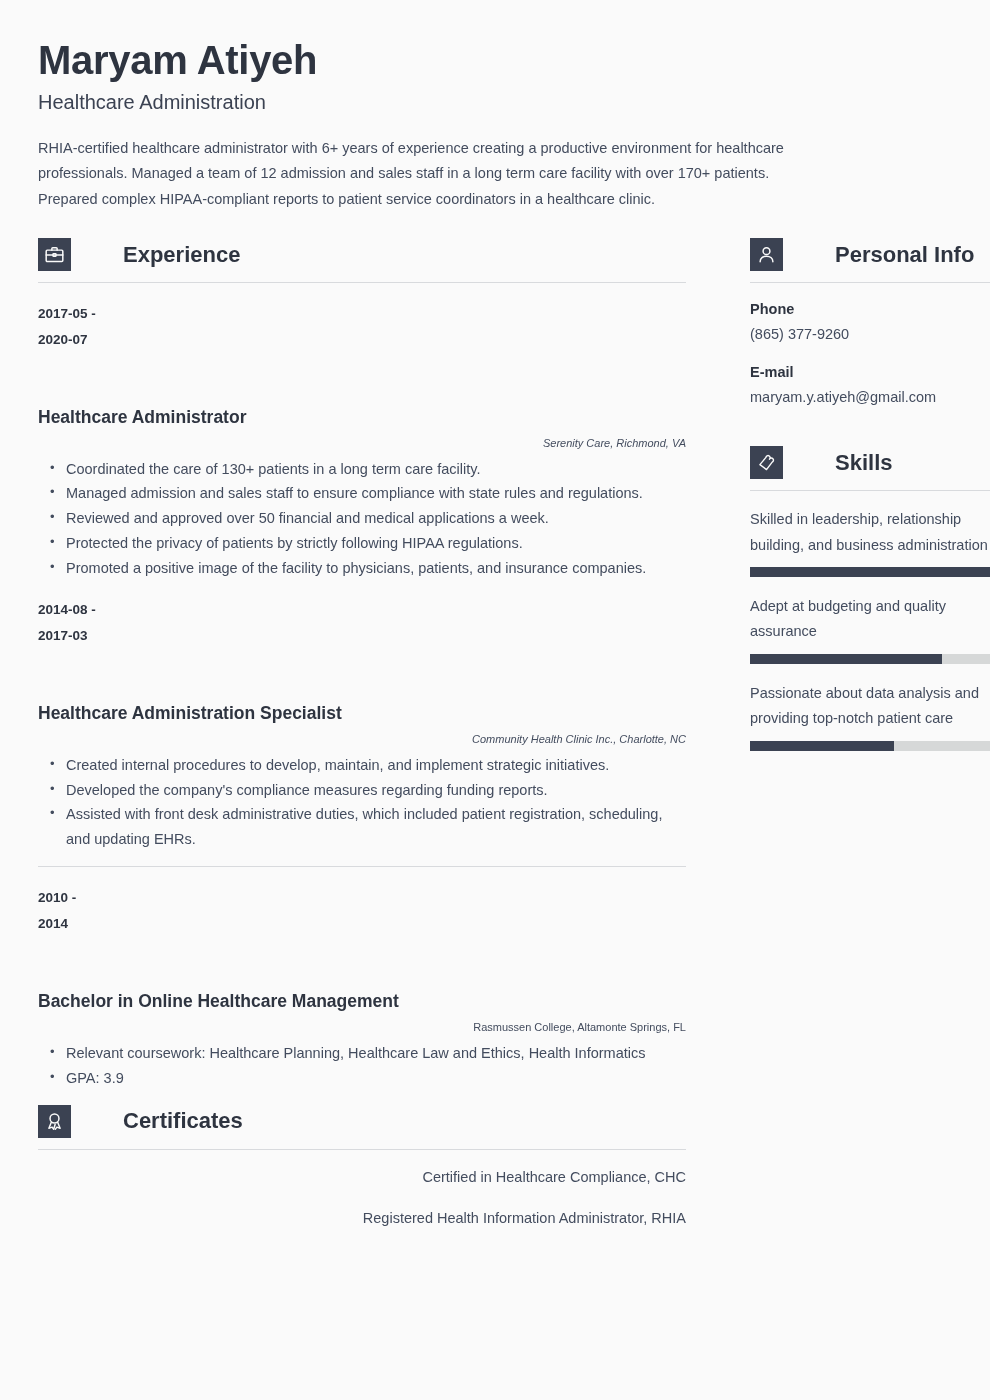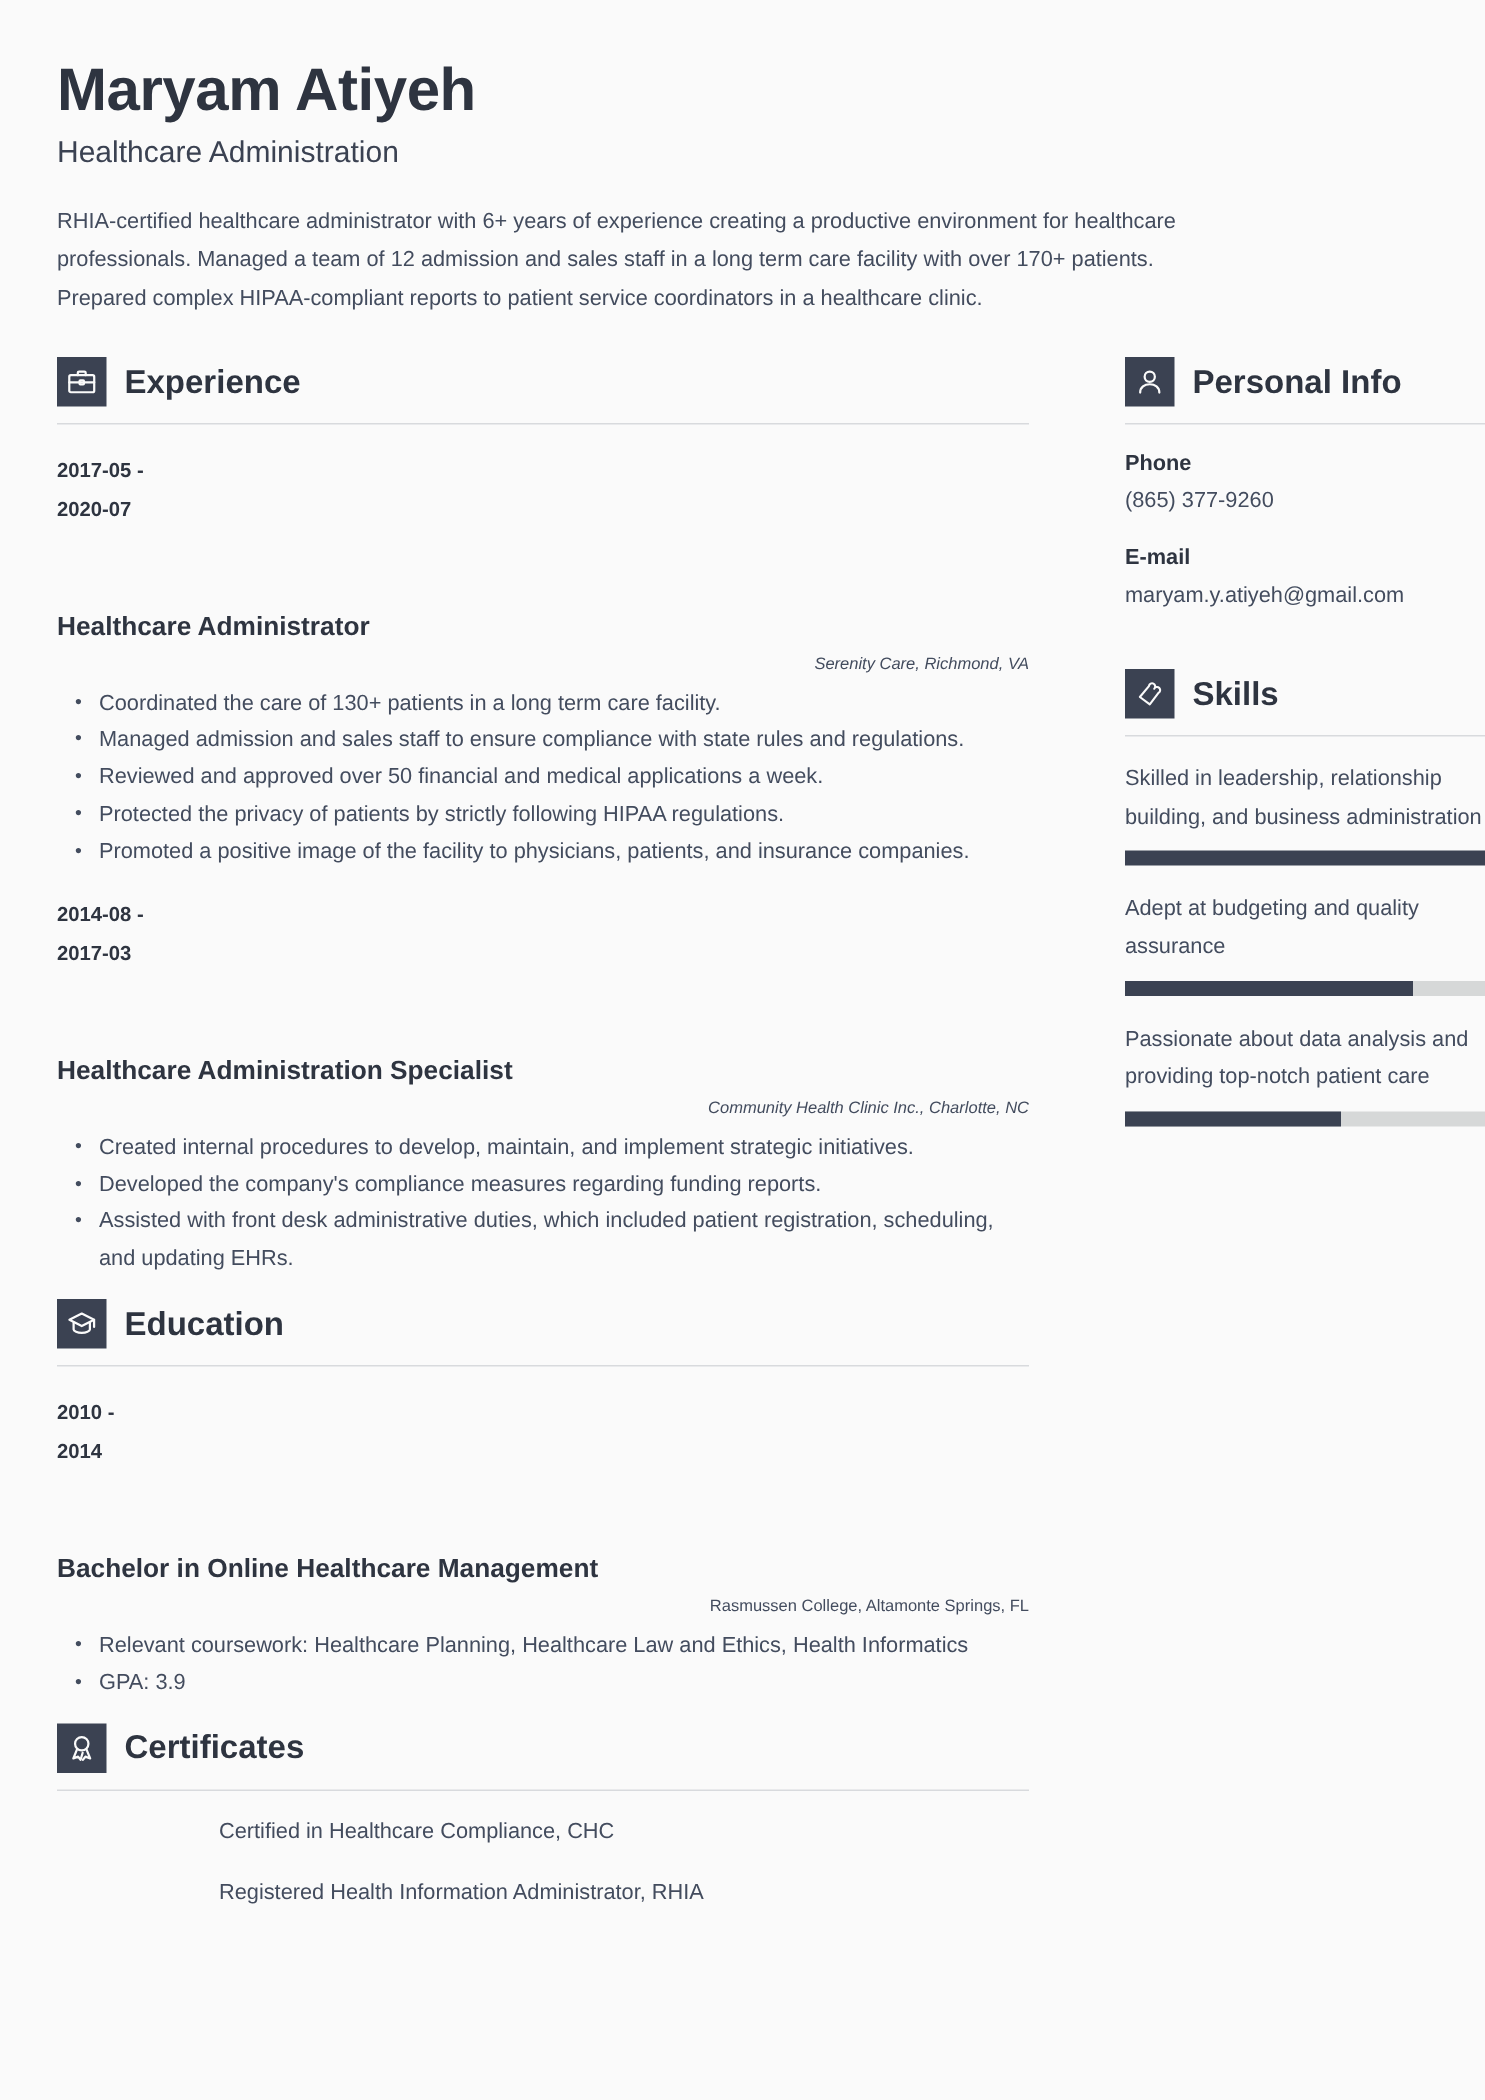--- a/index.html
+++ b/index.html
@@ -71,20 +71,21 @@
     align-items: center;
     justify-content: center;
     flex: 0 0 33px;
   }
   .sec-icon svg { display: block; }
   .sec-title {
     font-size: 22px;
     font-weight: bold;
     color: #2e3440;
     line-height: 1;
+    margin-left: 40px;
   }
   .sec-rule {
     height: 1px;
     background: #d8dadd;
     margin-top: 11px;
     margin-bottom: 16px;
   }
 
   
   .entry {
@@ -132,21 +133,21 @@
     margin-bottom: 0;
   }
   ul.bullets li::before {
     content: "\2022";
     position: absolute;
     left: 0;
     top: 0;
     color: #434c5e;
     font-size: 13px;
   }
-  .cert-list { padding-left: 108px; }
+  .cert-list { padding-left: 108px; text-align: right; }
   .cert-item {
     font-size: 14.5px;
     color: #434c5e;
     line-height: 1.6;
     margin-bottom: 18px;
   }
 
   
   .info-label {
     font-size: 14.5px;
@@ -238,30 +239,20 @@
             <ul class="bullets">
               <li>Created internal procedures to develop, maintain, and implement strategic initiatives.</li>
               <li>Developed the company's compliance measures regarding funding reports.</li>
               <li>Assisted with front desk administrative duties, which included patient registration, scheduling, and updating EHRs.</li>
             </ul>
           </div>
         </div>
       </div>
 
       <div class="section">
-        <div class="section-head">
-          <span class="sec-icon">
-            <svg width="21" height="21" viewBox="0 0 24 24" fill="none" stroke="#fafafa" stroke-width="1.7" stroke-linecap="round" stroke-linejoin="round">
-              <path d="M12 4.2 2.6 9l9.4 4.8L21.4 9 12 4.2z"></path>
-              <path d="M5.8 11.2v5.1c0 1.2 2.8 2.6 6.2 2.6s6.2-1.4 6.2-2.6v-5.1"></path>
-              <path d="M21.4 9v5.4"></path>
-            </svg>
-          </span>
-          <span class="sec-title">Education</span>
-        </div>
         <div class="sec-rule"></div>
 
         <div class="entry">
           <div class="entry-dates">
             <div>2010 -</div>
             <div>2014</div>
           </div>
           <div class="entry-body">
             <h3 class="entry-title">Bachelor in Online Healthcare Management</h3>
             <p class="entry-sub plain">Rasmussen College, Altamonte Springs, FL</p>

